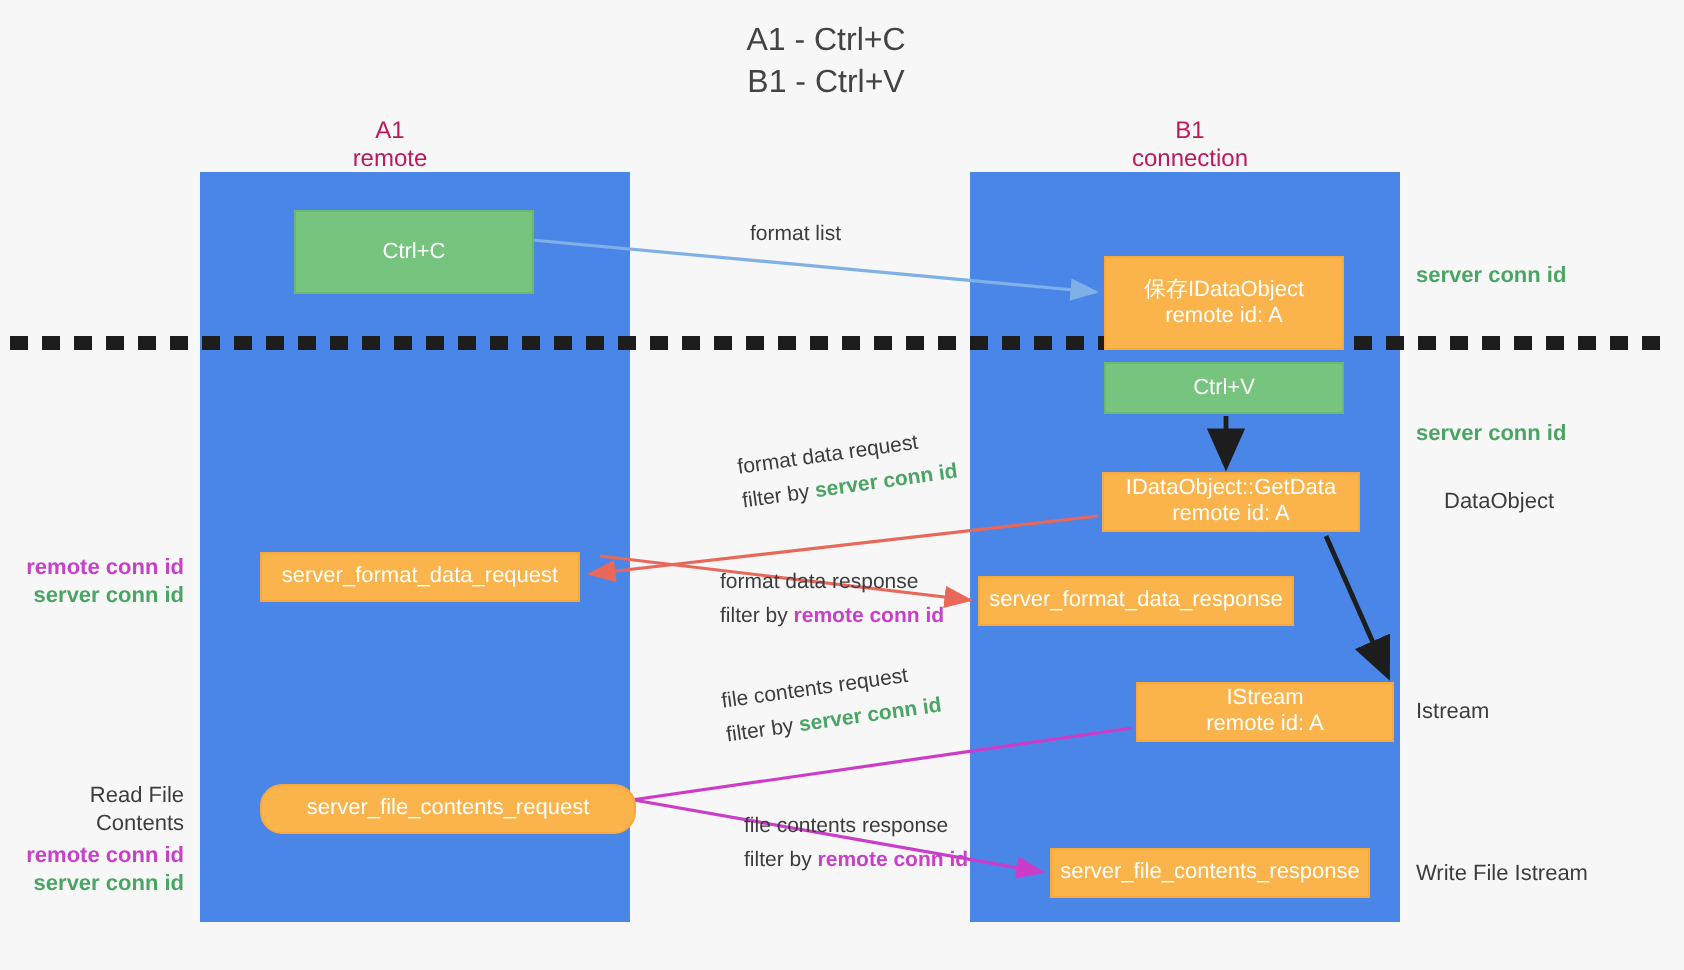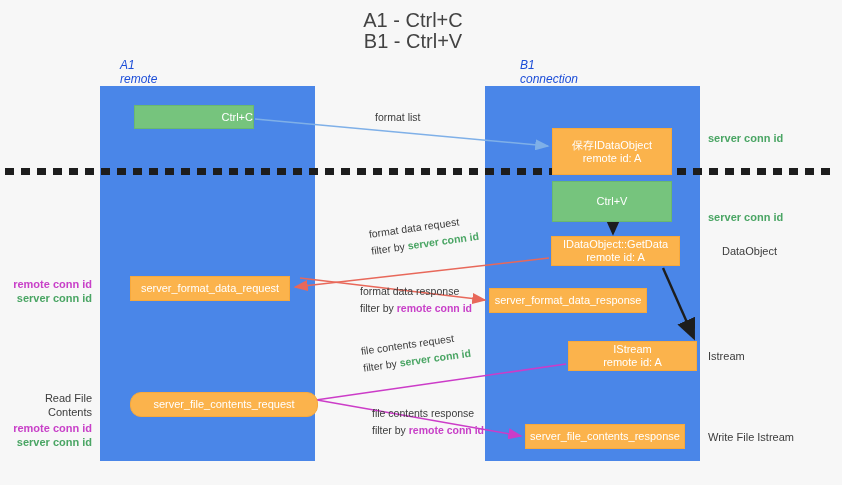--- a/index.html
+++ b/index.html
@@ -11,27 +11,27 @@
     overflow:hidden;
     color:#3c3c3c;
   }
   #stage{position:absolute;left:0;top:0;width:842px;height:485px;}
   .abs{position:absolute;}
 
   
   #title{
     left:0;top:10px;width:826px;
     text-align:center;
-    font-size:20px;line-height:21px;
+    font-size:16px;line-height:21px;
     color:#434343;
   }
 
   
   .col-head{
-    text-align:left;font-size:12px;line-height:14px;color:#1d4ed8;font-style:italic;
+    text-align:center;font-size:12px;line-height:14px;color:#be185d;
   }
   #head-a1{left:120px;top:58px;width:150px;}
   #head-b1{left:520px;top:58px;width:150px;}
 
   
   .lane{background:#4a86e8;}
   #lane-a1{left:100px;top:86px;width:215px;height:375px;}
   #lane-b1{left:485px;top:86px;width:215px;height:375px;}
 
   
@@ -48,23 +48,23 @@
     align-items:center;justify-content:center;
     color:#ffffff;
     font-size:11px;
     line-height:13px;
     text-align:center;
     border:1px solid rgba(255,255,255,.35);
   }
   .node.green{background:#76c47d;border-color:#6ab870;}
   .node.orange{background:#fbb34c;border-color:#f7a93c;}
 
-  #n-ctrlc{left:134px;top:105px;width:120px;height:24px;align-items:flex-end;}
+  #n-ctrlc{left:147px;top:105px;width:120px;height:42px;}
   #n-save-ido{left:552px;top:128px;width:120px;height:47px;}
-  #n-ctrlv{left:552px;top:181px;width:120px;height:41px;}
+  #n-ctrlv{left:552px;top:181px;width:120px;height:26px;}
   #n-getdata{left:551px;top:236px;width:129px;height:30px;}
   #n-fmt-req{left:130px;top:276px;width:160px;height:25px;}
   #n-fmt-resp{left:489px;top:288px;width:158px;height:25px;}
   #n-istream{left:568px;top:341px;width:129px;height:30px;}
   #n-file-req{left:130px;top:392px;width:188px;height:25px;border-radius:11px;}
   #n-file-resp{left:525px;top:424px;width:160px;height:25px;}
 
   
   .right-note{font-size:11px;line-height:13px;}
   .green-t{color:#4aa564;font-weight:bold;}

